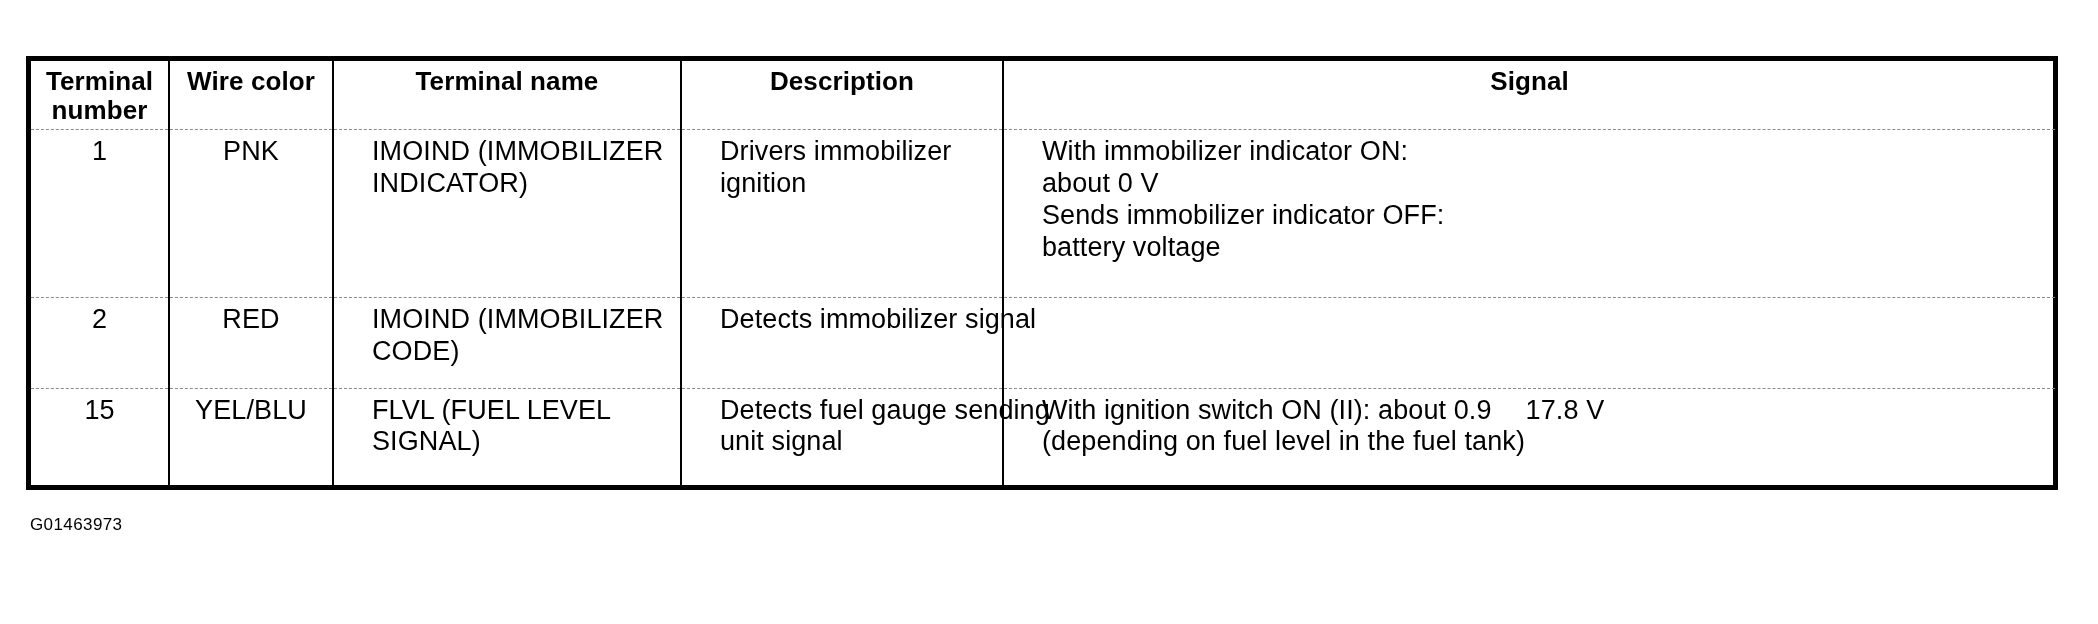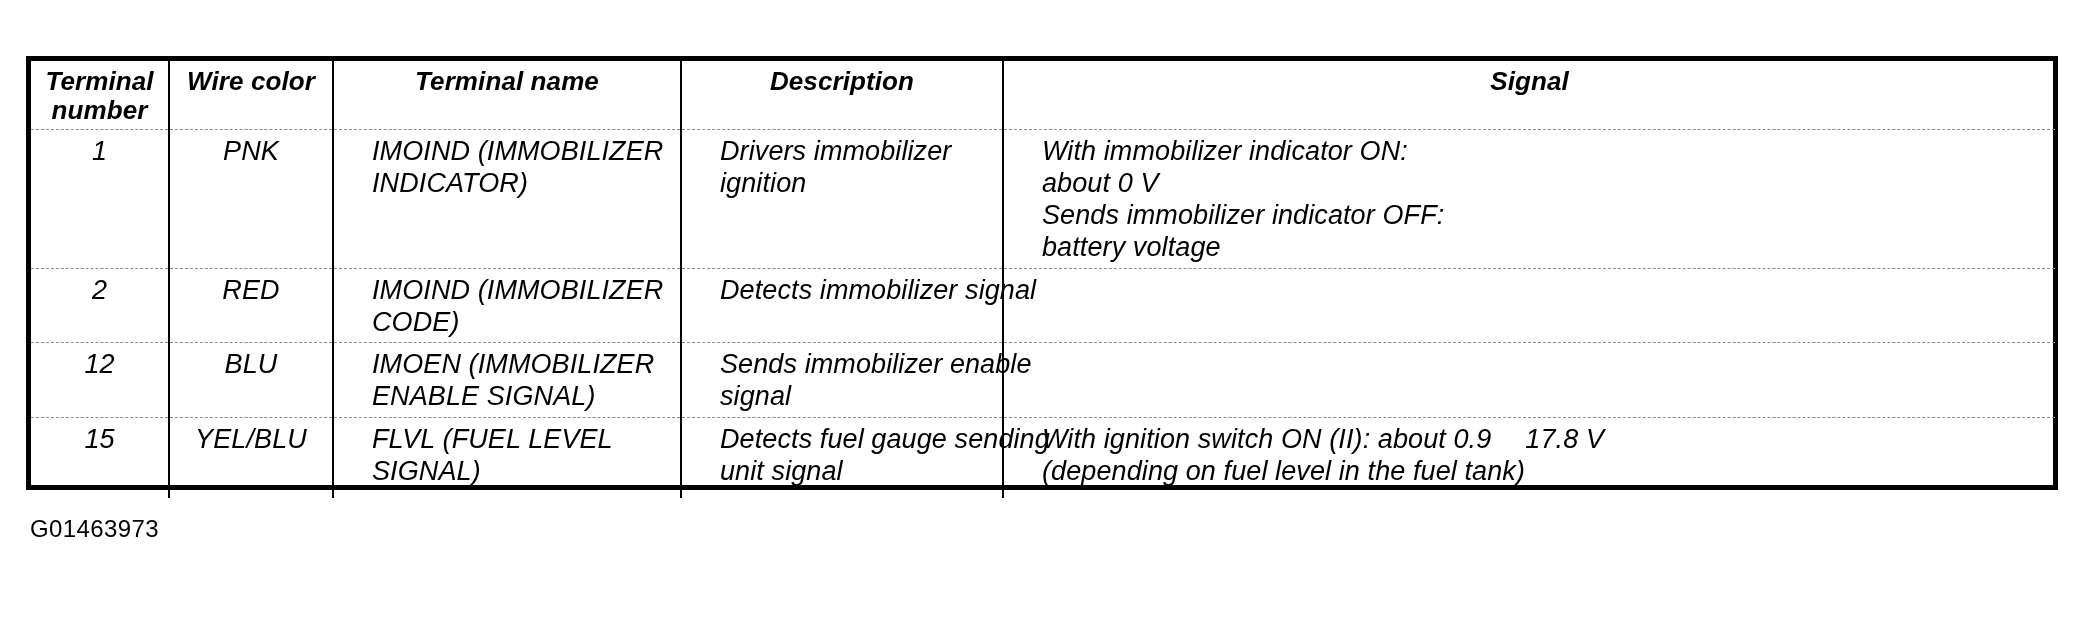--- a/index.html
+++ b/index.html
@@ -34,21 +34,20 @@
     border: 5px solid #000;
     box-sizing: border-box;
     background: #fff;
   }
 
   table.spec {
     border-collapse: collapse;
     table-layout: fixed;
     width: 100%;
     height: 100%;
-    font-style: italic;
   }
 
   table.spec col.c-term  { width: 138px; }
   table.spec col.c-wire  { width: 164px; }
   table.spec col.c-name  { width: 348px; }
   table.spec col.c-desc  { width: 322px; }
   table.spec col.c-sig   { width: 1052px; }
 
   table.spec th,
   table.spec td {
@@ -103,21 +102,21 @@
 
   .gap-dash {
     display: inline-block;
     width: 34px;
   }
 
   .figure-id {
     position: absolute;
     left: 30px;
     top: 515px;
-    font-size: 24px;
+    font-size: 17px;
     letter-spacing: 0.4px;
     white-space: nowrap;
   }
 </style>
 </head>
 <body>
 
 <div class="page">
 
   <div class="table-wrap">
@@ -170,35 +169,20 @@
             <span class="sig-line">CODE)</span>
           </td>
           <td>
             <span class="sig-line">Detects immobilizer signal</span>
           </td>
           <td>
             <span class="sig-line"></span>
           </td>
         </tr>
 
-        <tr class="row-3">
-          <td class="num">12</td>
-          <td class="wire">BLU</td>
-          <td>
-            <span class="sig-line">IMOEN (IMMOBILIZER</span>
-            <span class="sig-line">ENABLE SIGNAL)</span>
-          </td>
-          <td>
-            <span class="sig-line">Sends immobilizer enable</span>
-            <span class="sig-line">signal</span>
-          </td>
-          <td>
-            <span class="sig-line"></span>
-          </td>
-        </tr>
 
         <tr class="row-4">
           <td class="num">15</td>
           <td class="wire">YEL/BLU</td>
           <td>
             <span class="sig-line">FLVL (FUEL LEVEL</span>
             <span class="sig-line">SIGNAL)</span>
           </td>
           <td>
             <span class="sig-line">Detects fuel gauge sending</span>

